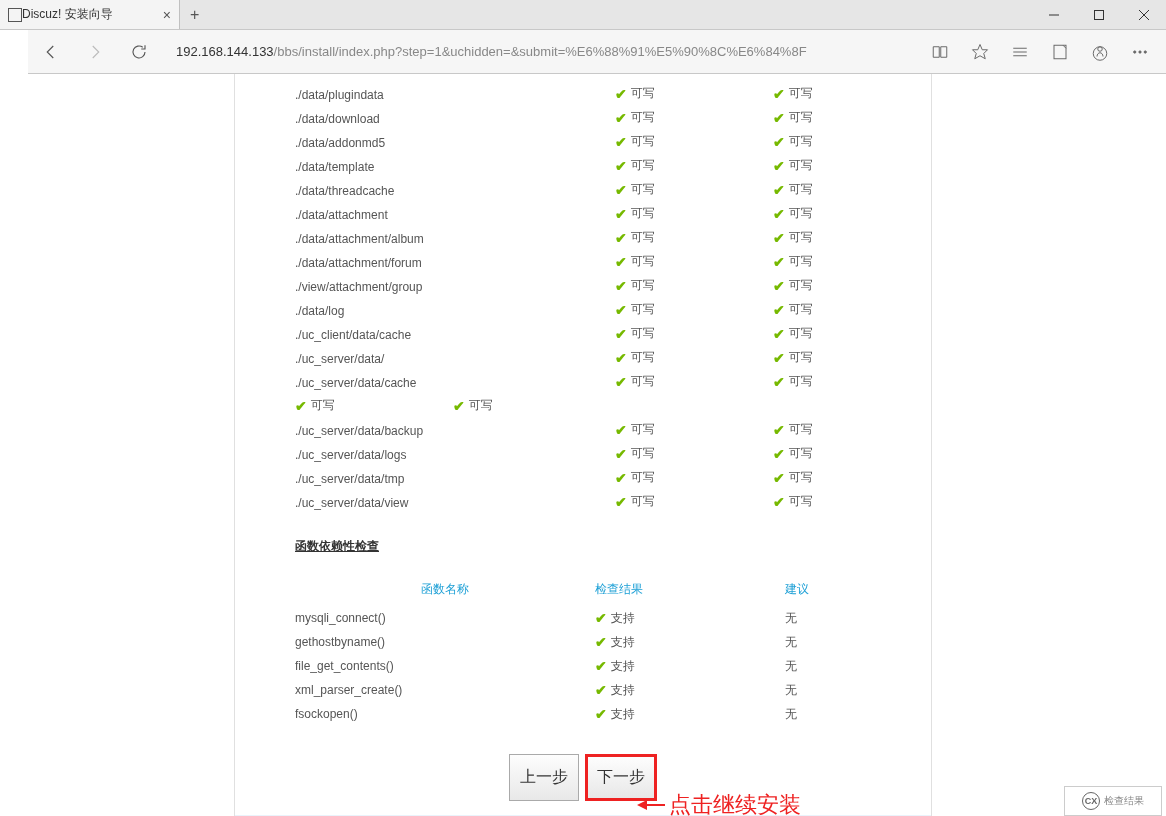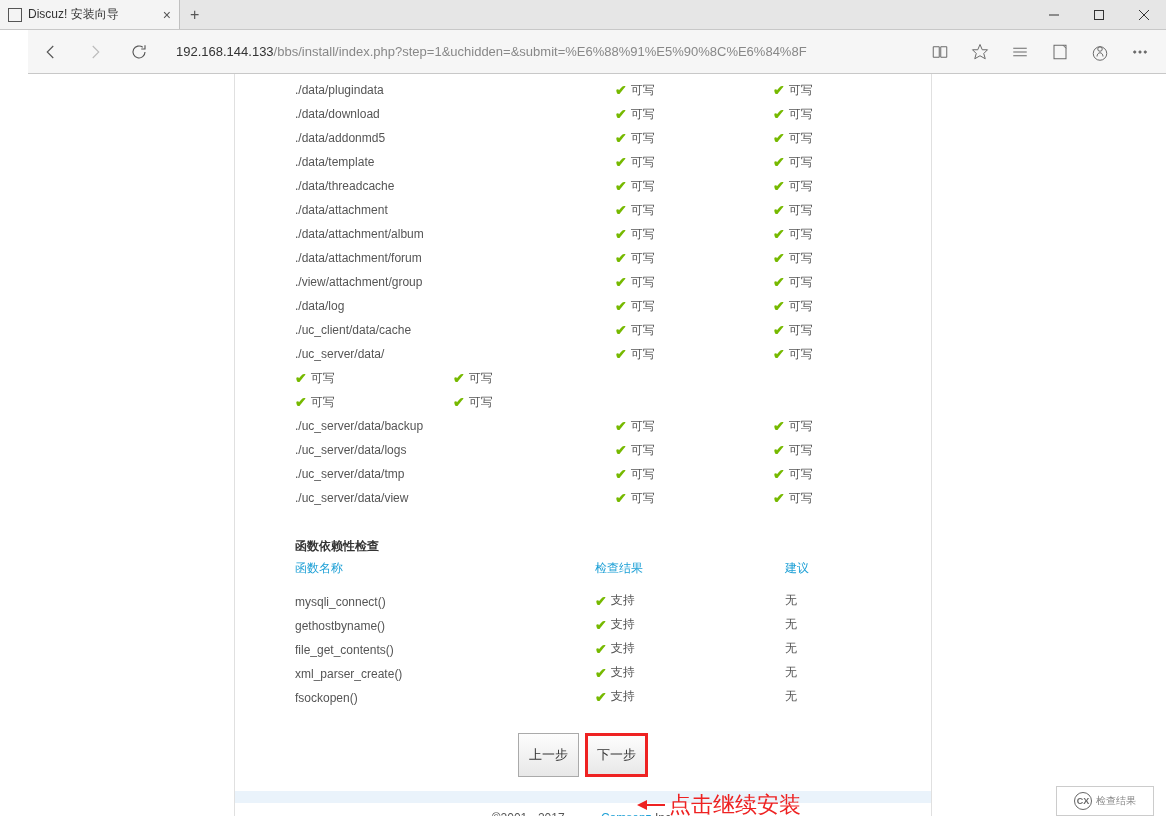--- a/index.html
+++ b/index.html
@@ -1,21 +1,21 @@
 <!DOCTYPE html>
 <html><head>
   <meta charset="utf-8">
   <style>
     * { margin: 0; padding: 0; box-sizing: border-box; }
     body { font-family: "Microsoft YaHei", Arial, sans-serif; font-size: 12px; background: #fff; color: #333; width: 1166px; height: 816px; overflow: hidden; position: relative; }
     
     
     .browser-tabs { height: 30px; background: #e6e6e6; display: flex; align-items: center; border-bottom: 1px solid #c8c8c8; }
     .tab { display: flex; align-items: center; padding: 0 8px; height: 29px; background: #f4f4f4; border-right: 1px solid #c0c0c0; min-width: 180px; justify-content: space-between; gap: 8px; }
-    .tab-left { display: flex; align-items: center; gap: 6px; }
+    .tab-left { display: flex; align-items: center; }
     .tab-icon { width: 14px; height: 14px; border: 1px solid #555; display: inline-block; }
     .tab-title { font-size: 12px; color: #333; }
     .tab-close { color: #555; font-size: 14px; cursor: pointer; }
     .new-tab { padding: 0 10px; color: #555; font-size: 16px; cursor: pointer; }
     .window-controls { position: absolute; right: 0; top: 0; display: flex; height: 30px; }
     .win-btn { width: 45px; display: flex; align-items: center; justify-content: center; color: #333; font-size: 11px; cursor: pointer; }
     .win-btn svg { width: 10px; height: 10px; }
     
     .toolbar { height: 44px; display: flex; align-items: center; padding: 0 10px; gap: 18px; border-bottom: 1px solid #c8c8c8; background: #f6f6f6; margin-left: 28px; }
     .nav-btn { width: 26px; height: 26px; display: flex; align-items: center; justify-content: center; color: #555; cursor: pointer; }
@@ -26,51 +26,51 @@
     .toolbar-right { display: flex; align-items: center; gap: 20px; margin-right: 6px; }
     .tool-icon { width: 20px; height: 20px; display: flex; align-items: center; justify-content: center; color: #666; cursor: pointer; }
     .tool-icon svg { width: 18px; height: 18px; stroke: currentColor; fill: none; stroke-width: 1.3; }
     
     
     .viewport { height: 742px; overflow: hidden; display: flex; justify-content: center; background: #fff; position: relative; }
     .page { width: 698px; background: #fff; border-left: 1px solid #e0e0e0; border-right: 1px solid #e0e0e0; position: relative; }
     .content-inner { padding: 0 60px; }
     
     .dir-table { width: 100%; margin-top: 4px; }
-    .dir-row { display: flex; align-items: center; height: 24px; }
+    .dir-row { display: flex; align-items: flex-end; height: 24px; }
     .dir-path { width: 320px; color: #555; font-size: 12px; }
     .dir-status { width: 158px; display: flex; align-items: center; gap: 4px; color: #555; }
     .dir-demand { display: flex; align-items: center; gap: 4px; color: #555; }
     .check-icon { color: #76b900; font-size: 14px; font-weight: bold; }
     
-    .section-title { font-weight: bold; color: #333; margin-top: 28px; margin-bottom: 5px; font-size: 12px; }
+    .section-title { font-weight: bold; color: #333; margin-top: 28px; margin-bottom: 26px; font-size: 12px; text-decoration: underline; }
     
     .func-header { display: flex; color: #1ea0d6; font-size: 12px; margin-bottom: 8px; }
-    .func-name-h { width: 300px; }
+    .func-name-h { width: 300px; text-align: center; }
     .func-result-h { width: 190px; }
     .func-suggest-h { }
     
-    .func-row { display: flex; align-items: flex-end; height: 24px; }
+    .func-row { display: flex; align-items: center; height: 24px; }
     .func-name { width: 300px; color: #555; }
     .func-result { width: 190px; display: flex; align-items: center; gap: 4px; color: #555; }
     .func-suggest { color: #555; }
     
     .buttons { display: flex; justify-content: center; gap: 6px; margin-top: 28px; margin-bottom: 14px; }
-    .btn { padding: 3px 10px; border: 1px solid #aaa; background: linear-gradient(#fdfdfd, #e8e8e8); font-size: 13px; cursor: pointer; color: #333; }
+    .btn { padding: 3px 10px; border: 1px solid #aaa; background: linear-gradient(#fdfdfd, #e8e8e8); font-size: 16px; cursor: pointer; color: #333; }
     .btn-next { border: 3px solid #e22; padding: 10px 9px; }
     
     .annotation { position: absolute; left: 637px; top: 716px; display: flex; align-items: center; gap: 4px; pointer-events: none; }
     .arrow-svg { width: 28px; height: 18px; }
     .annotation-text { font-family: SimSun, serif; color: #e22; font-size: 22px; }
     
     .footer-bar { height: 12px; background: #eaf3fb; margin: 0; }
     .footer { text-align: center; padding: 8px 0; font-size: 12px; color: #555; }
     .footer a { color: #1ea0d6; text-decoration: none; margin-left: 33px; }
     
-    .logo-corner { position: absolute; right: 12px; bottom: 0; width: 98px; height: 30px; background: #fff; border: 1px solid #ccc; display: flex; align-items: center; justify-content: center; gap: 4px; font-size: 10px; color: #888; }
+    .logo-corner { position: absolute; right: 4px; bottom: 0; width: 98px; height: 30px; background: #fff; border: 1px solid #ccc; display: flex; align-items: center; justify-content: center; gap: 4px; font-size: 10px; color: #888; }
     .logo-mark { width: 18px; height: 18px; border: 1.5px solid #666; border-radius: 50%; display: flex; align-items: center; justify-content: center; font-size: 9px; color: #666; font-weight: bold; }
   </style>
 </head>
 <body>
 
 <div class="browser-tabs">
   <div class="tab">
     <div class="tab-left">
       <span class="tab-icon"></span>
       <span class="tab-title">Discuz! 安装向导</span>
@@ -288,20 +288,21 @@
     <div class="dir-status">
               <span class="check-icon">✔</span>
               <span>可写</span>
             </div>
     <div class="dir-demand">
               <span class="check-icon">✔</span>
               <span>可写</span>
             </div>
   </div>
           <div class="dir-row">
+    <div class="dir-path">./uc_server/data/cache</div>
     <div class="dir-status">
               <span class="check-icon">✔</span>
               <span>可写</span>
             </div>
     <div class="dir-demand">
               <span class="check-icon">✔</span>
               <span>可写</span>
             </div>
   </div>
           <div class="dir-row">

